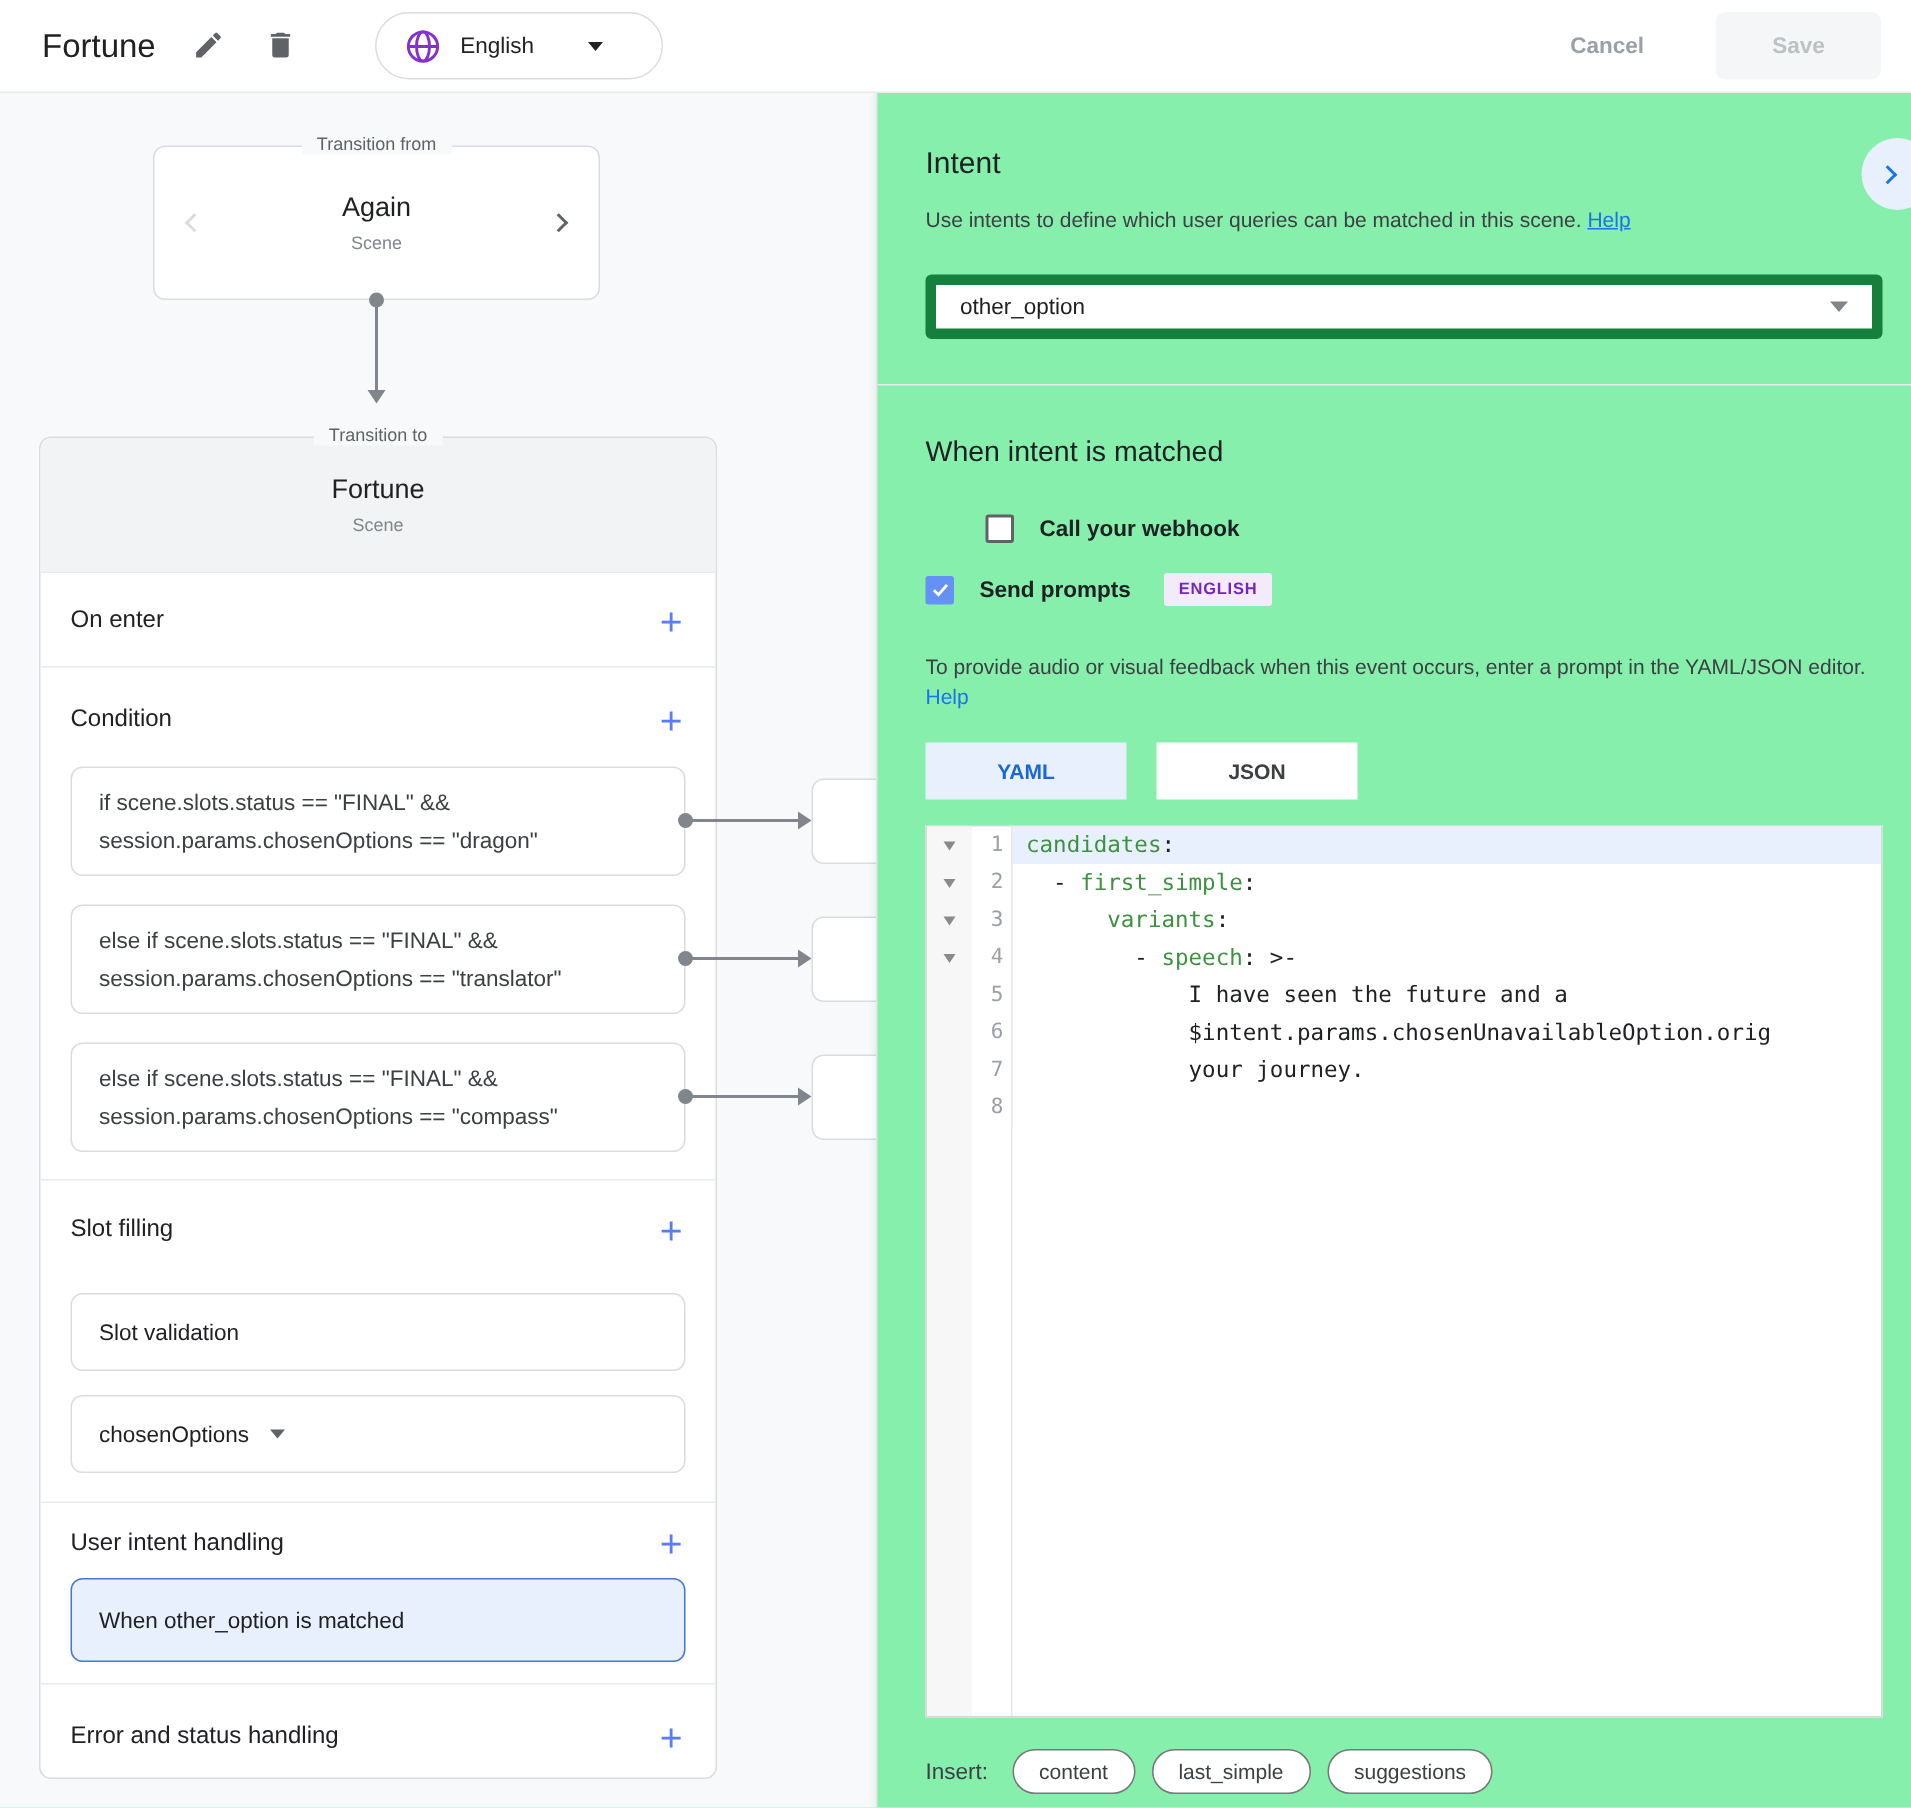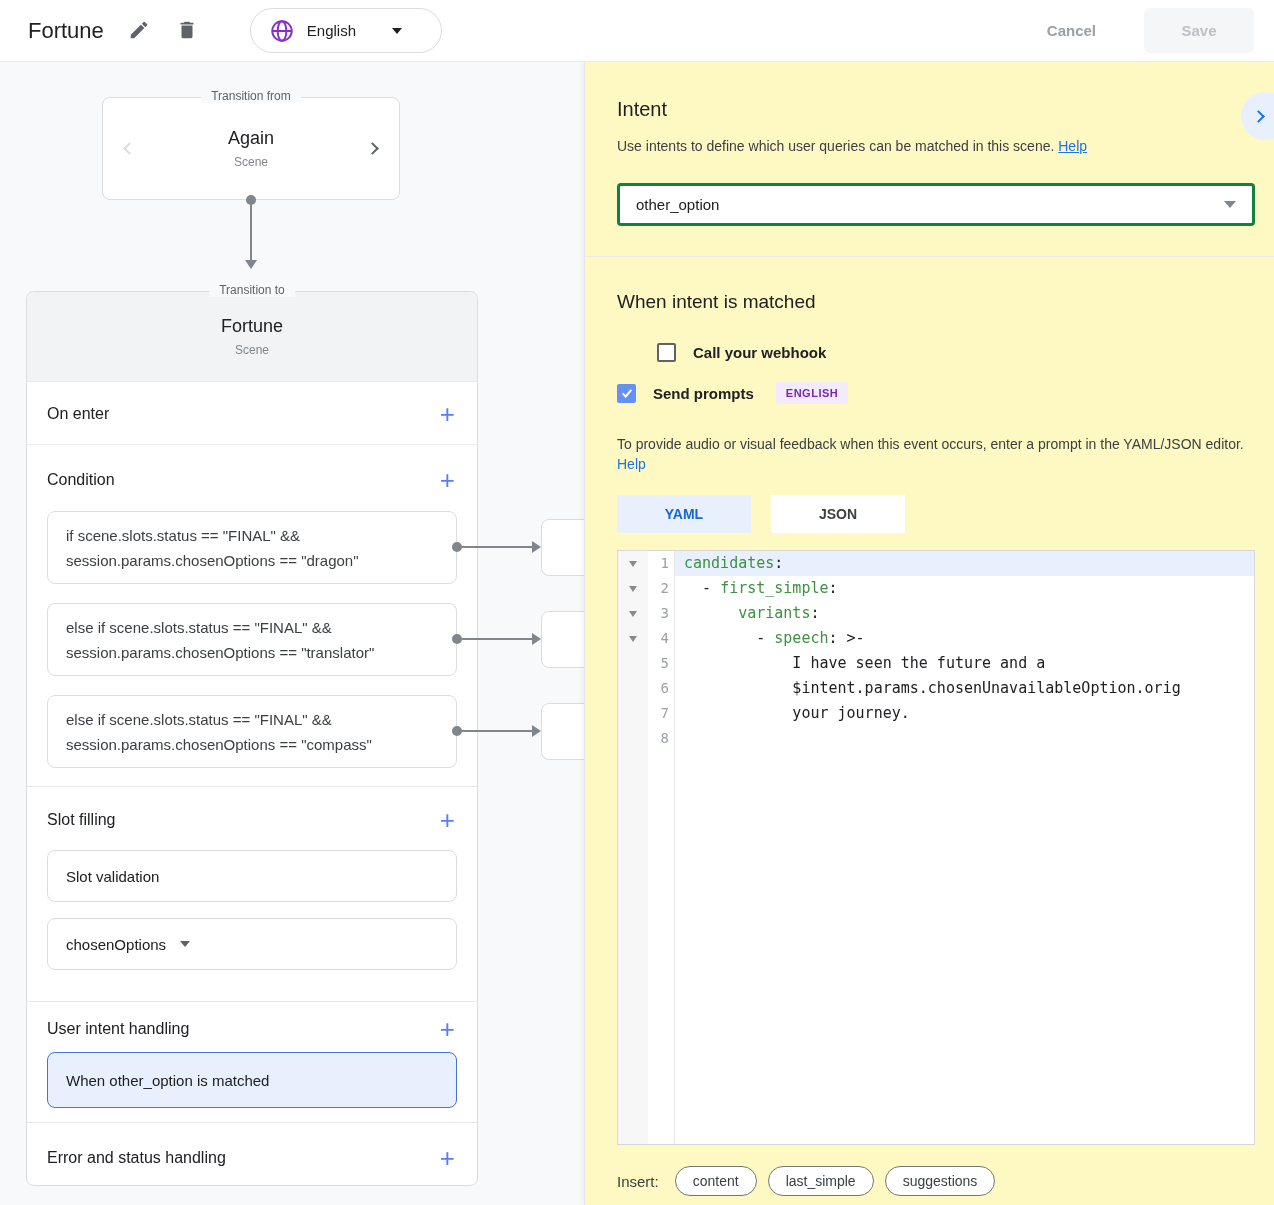--- a/index.html
+++ b/index.html
@@ -94,35 +94,35 @@
     border-left:5px solid transparent; border-right:5px solid transparent; border-top:6px solid #5f6368; }
 
   .intent-box {
     width:410px; height:56px; background:#e8f0fe; border:1.5px solid #4277d4; border-radius:8px;
     display:flex; align-items:center; padding:0 18px; font-size:15px; color:#202124; cursor:pointer;
   }
 
   
   .panel {
     position:absolute; left:584px; top:62px; width:690px; height:1143px;
-    background:#fef9c3; border-left:1px solid #e4e6e8; box-shadow:-2px 0 4px rgba(0,0,0,0.05);
+    background:#86efac; border-left:1px solid #e4e6e8; box-shadow:-2px 0 4px rgba(0,0,0,0.05);
     z-index:5;
   }
   .collapse-btn {
     position:absolute; left:656px; top:30px; width:48px; height:48px; border-radius:50%;
     background:#e8f0fe; display:flex; align-items:center; justify-content:center; cursor:pointer;
   }
   .collapse-btn .chev { color:#1a73e8; margin-left:-14px; }
   .panel-title { position:absolute; left:32px; top:36px; font-size:20px; color:#202124; }
   .panel-desc { position:absolute; left:32px; top:76px; font-size:14px; color:#3c4043; }
   .link { color:#1a73e8; text-decoration:underline; cursor:pointer; }
   .link.nounderline { text-decoration:none; }
   .intent-select {
     position:absolute; left:32px; top:121px; width:638px; height:43px;
-    border:3px solid #15803d; border-radius:4px; background:#fff;
+    border:7px solid #15803d; border-radius:4px; background:#fff;
     display:flex; align-items:center; padding:0 16px; font-size:15px; cursor:pointer;
   }
   .sel-caret { margin-left:auto; width:0; height:0;
     border-left:6px solid transparent; border-right:6px solid transparent; border-top:7px solid #80868b; }
   .panel-divider { position:absolute; left:0; top:194px; width:690px; height:1px; background:#e8eaed; }
   .matched-title { position:absolute; left:32px; top:229px; font-size:19px; color:#202124; }
 
   .check-row { position:absolute; left:32px; display:flex; align-items:center; }
   .checkbox { width:19px; height:19px; border-radius:2px; flex:none; cursor:pointer; }
   .checkbox.unchecked { border:2px solid #5f6368; background:#fff; }
@@ -264,21 +264,21 @@
             <div class="target-box"></div>
           </div>
         </div>
     </div>
 
     <div class="section" style="height:215px;">
       <div class="sec-head" style="padding-top:20px;">
         <span class="sec-label">Slot filling</span>
         <span class="plus">+</span>
       </div>
-      <div class="slot-box" style="margin-top:17px;">
+      <div class="slot-box" style="margin-top:29px;">
         <span>Slot validation</span>
       </div>
       <div class="slot-box" style="margin-top:16px;">
         <span>chosenOptions</span>
         <span class="slot-caret"></span>
       </div>
     </div>
 
     <div class="section" style="height:121px;">
       <div class="sec-head" style="padding-top:14px;">

